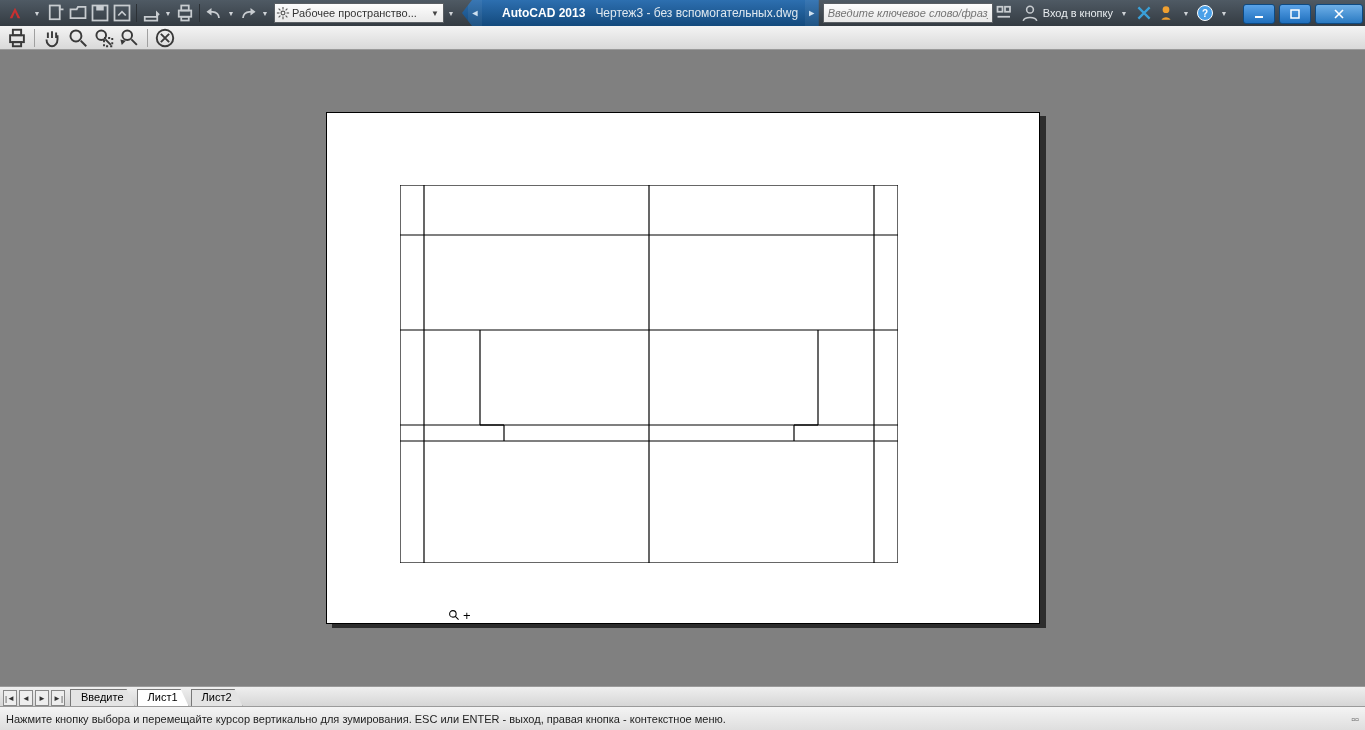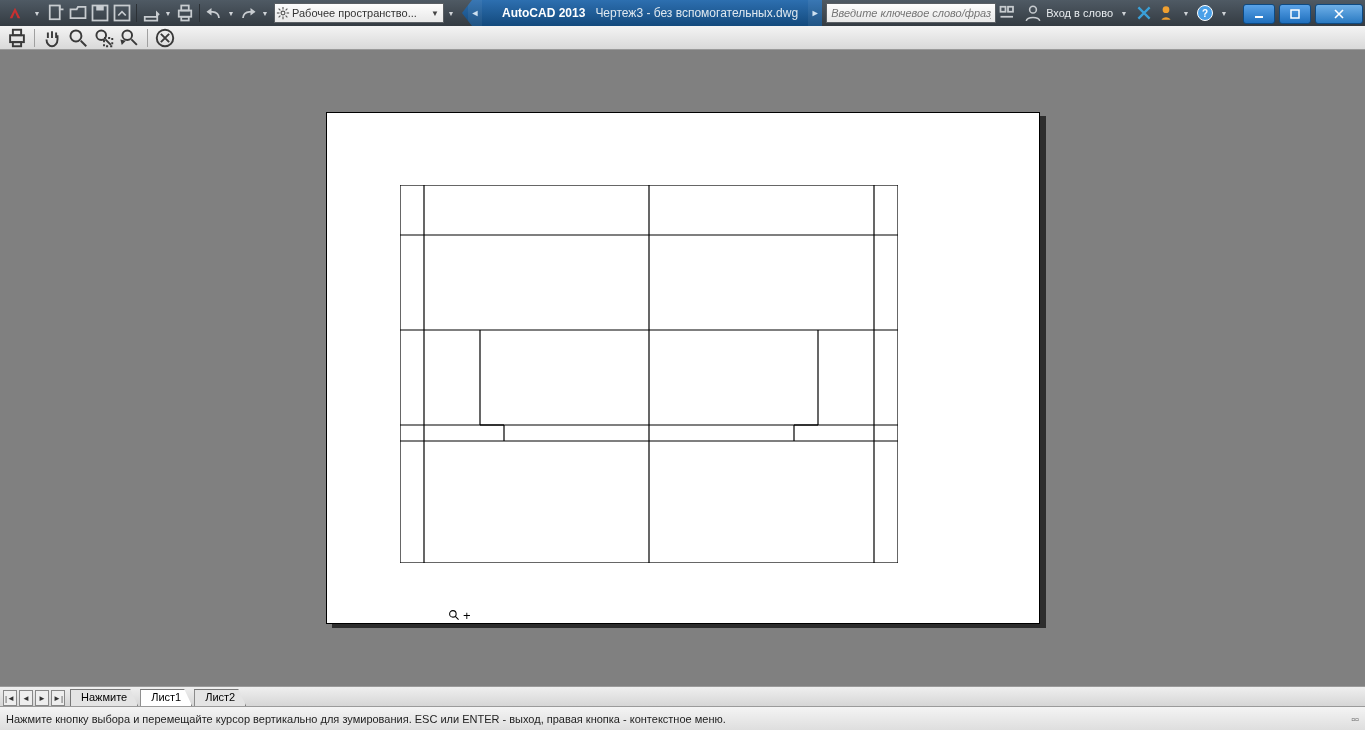--- a/index.html
+++ b/index.html
@@ -300,21 +300,21 @@
     </span>
   </span>
 
   <div class="title-right">
     <span class="ic">
       <svg viewBox="0 0 16 16">
           <circle cx="8" cy="5" r="3" class="s"></circle>
           <path class="s" d="M2 15c1-4 11-4 12 0"></path>
         </svg>
     </span>
-    <span class="signin">Вход в слово</span>
+    <span class="signin">Вход в кнопку</span>
     <span class="qat">
         <span class="drop">▼</span>
       </span>
     <span class="ic">
       <svg viewBox="0 0 16 16">
           <path d="M3 3l10 10M13 3L3 13" stroke="#3aa0d8" stroke-width="2"></path>
         </svg>
     </span>
     <span class="ic">
       <svg viewBox="0 0 16 16">
@@ -435,21 +435,21 @@
 </div>
 
 <div class="tabs-row">
   <div class="tabs-nav">
     <span class="nb">|◄</span>
     <span class="nb">◄</span>
     <span class="nb">►</span>
     <span class="nb">►|</span>
   </div>
   <div class="tab">
-    <span>Нажмите</span>
+    <span>Введите</span>
   </div>
   <div class="tab active">
     <span>Лист1</span>
   </div>
   <div class="tab">
     <span>Лист2</span>
   </div>
 </div>
 
 <div class="statusbar">

